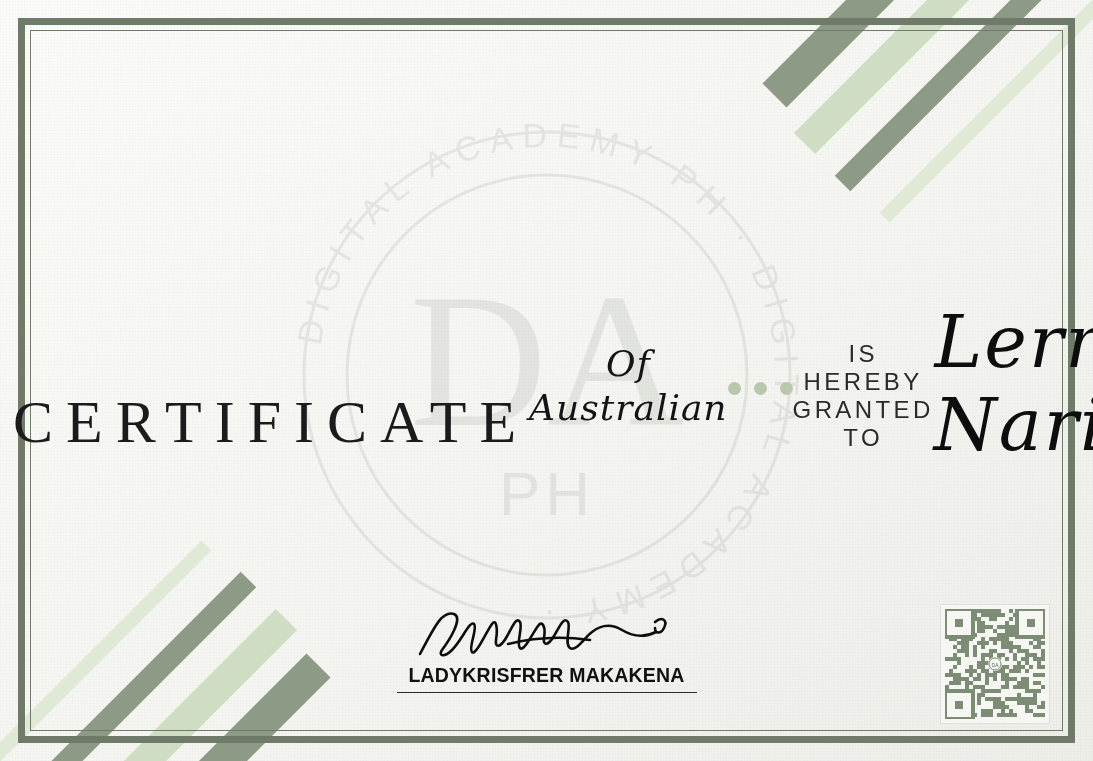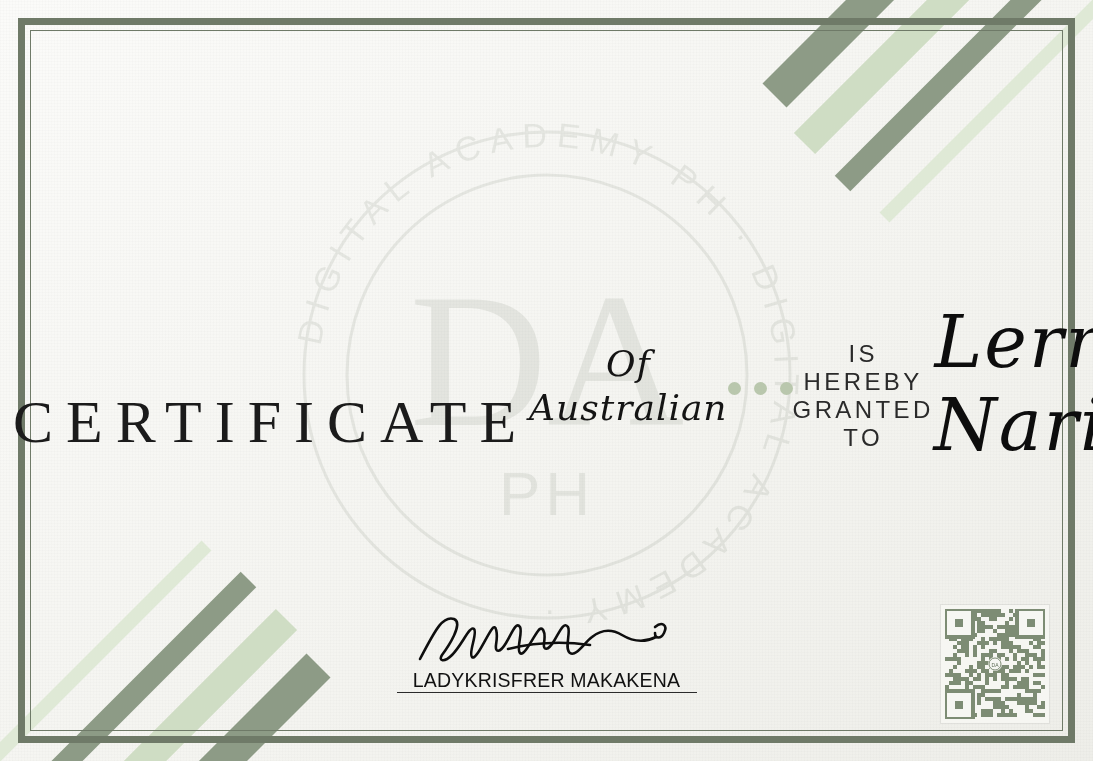--- a/index.html
+++ b/index.html
@@ -166,24 +166,25 @@
     text-align: center;
   }
   .signature {
     height: 62px;
     position: relative;
   }
   .signature svg { position: absolute; left: 50%; transform: translateX(-50%); bottom: -4px; }
 
   .sign-name {
     font-family: "Liberation Sans", sans-serif;
-    font-weight: 400;
+    font-weight: 700;
     font-size: 19.5px;
     letter-spacing: 0.2px;
     color: #111;
+    padding-bottom: 5px;
     border-bottom: 1.5px solid #2b2b2b;
   }
   .sign-role {
     margin-top: 8px;
     font-family: "Liberation Sans", sans-serif;
     font-size: 19px;
     letter-spacing: 1.2px;
     color: #1e1e1e;
   }
 

